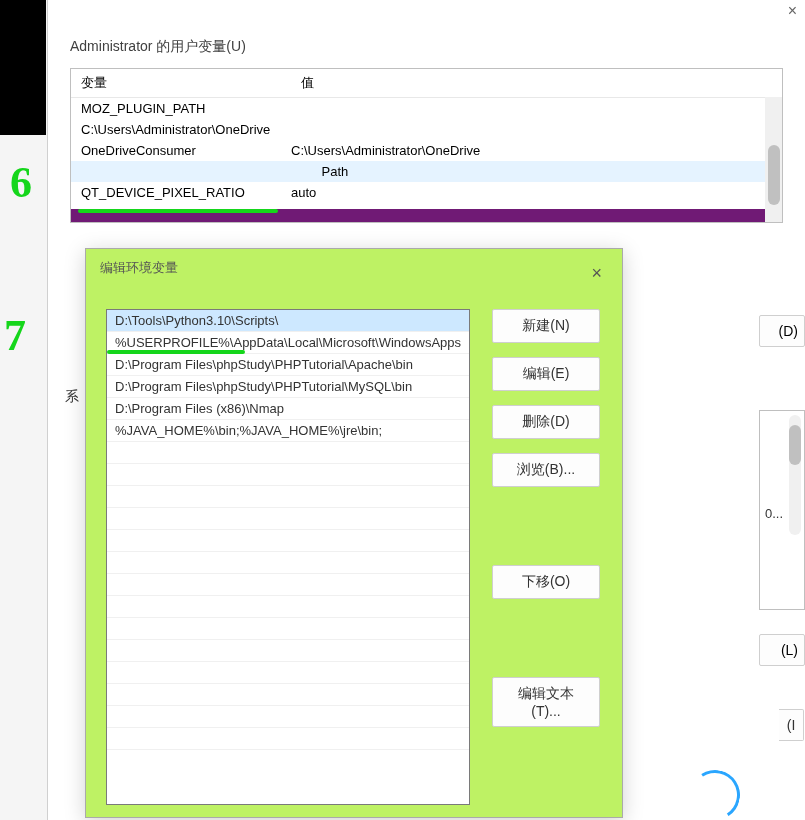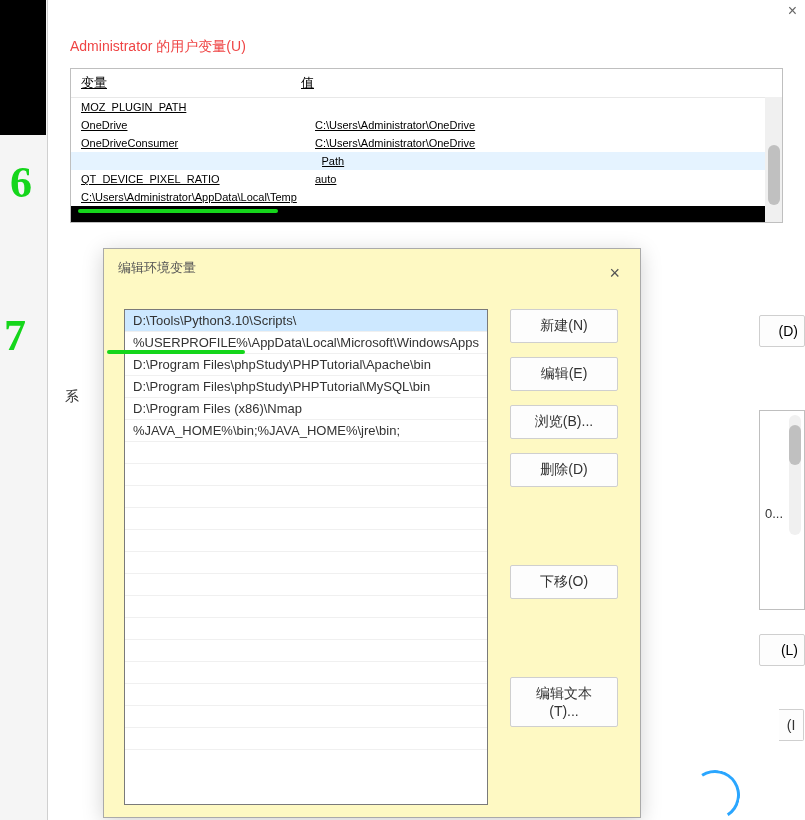--- a/index.html
+++ b/index.html
@@ -13,32 +13,32 @@
     .env-window {
       position: absolute;
       left: 47px; top: 0;
       width: 758px; height: 820px;
       background: #fff;
       border-left: 1px solid #d0d0d0;
     }
     .env-title { font-size: 13px; color: #666; padding: 2px 8px; background: #f0f0f0; border-bottom: 1px solid #e0e0e0; }
     .env-close { position: absolute; right: 8px; top: 2px; font-size: 16px; color: #666; }
     .env-body { padding: 38px 22px 10px 22px; }
-    .group-label { font-size: 14px; color: #ef4444; margin-bottom: 12px; }
+    .group-label { font-size: 14px; color: #404040; margin-bottom: 12px; }
 
     .var-table {
-      border: 1px solid #bfbfbf; background: #000000;
-      height: 155px; overflow: hidden; position: relative; text-decoration: underline;
+      border: 1px solid #bfbfbf; background: #701a75;
+      height: 155px; overflow: hidden; position: relative;
     }
     .var-header { display: flex; background: #fff; border-bottom: 1px solid #e8e8e8; }
     .var-header .col { font-size: 13px; padding: 5px 10px; }
     .col-name { width: 220px; }
     .col-value { flex: 1; }
     .var-rows { }
-    .var-row { display: flex; font-size: 11px; padding: 3px 10px; background: #fff; gap: 24px; }
+    .var-row { display: flex; font-size: 13px; padding: 3px 10px; background: #fff; }
     .var-row.sel { background: #e5f3ff; justify-content: center; }
     .var-row .cn { width: 210px; white-space: nowrap; overflow: hidden; text-overflow: ellipsis; }
     .var-row .cv { flex: 1; white-space: nowrap; overflow: hidden; text-overflow: ellipsis; }
     .vscroll { position: absolute; right: 0; top: 28px; height: 155px; width: 17px; background: #f0f0f0; }
     .vthumb { position: absolute; right: 2px; top: 48px; width: 12px; height: 60px; background: #c0c0c0; border-radius: 6px; }
     .winbtn {
       min-width: 86px; padding: 7px 14px; font-size: 14px;
       background: #fdfdfd; border: 1px solid #cfcfcf; color: #333;
       border-radius: 2px; cursor: pointer; text-align: center;
     }
@@ -47,23 +47,23 @@
     .sys-table-frag {
       position: absolute; left: 759px; top: 410px; width: 46px; height: 200px;
       border: 1px solid #bfbfbf; background: #fff;
     }
     .sys-scroll { position: absolute; right: 3px; top: 4px; width: 12px; height: 120px; background: #f0f0f0; border-radius: 6px; }
     .sys-thumb { width: 12px; height: 40px; background: #c0c0c0; border-radius: 6px; margin-top: 10px; }
     .sys-text { position: absolute; left: 5px; top: 95px; font-size: 13px; color: #333; }
 
     .edit-dialog {
       position: absolute;
-      left: 103px; top: 248px;
+      left: 85px; top: 248px;
       width: 538px; height: 570px;
-      background: #fef9c3;
+      background: #bef264;
       border: 1px solid #aaa;
       box-shadow: 0 4px 20px rgba(0,0,0,0.18);
       z-index: 10;
     }
     .edit-titlebar { padding: 10px 14px; font-size: 13px; color: #555; }
     .edit-close { position: absolute; right: 20px; top: 14px; font-size: 18px; color: #555; cursor: pointer; }
     .edit-content { display: flex; padding: 22px 22px 10px 20px; gap: 22px; height: calc(100% - 40px); }
     .edit-list {
       flex: 1; border: 1px solid #7a7a7a; background: #fff; overflow: hidden;
     }
@@ -116,36 +116,34 @@
       <div class="var-header">
         <div class="col col-name">变量</div>
         <div class="col col-value">值</div>
       </div>
       <div class="var-rows" id="var-rows">
           <div class="var-row">
             <div class="cn">MOZ_PLUGIN_PATH</div>
             <div class="cv"></div>
           </div>
           <div class="var-row">
-            <div class="cn">OneDrive</div>
             <div class="cv">C:\Users\Administrator\OneDrive</div>
           </div>
           <div class="var-row">
             <div class="cn">OneDriveConsumer</div>
             <div class="cv">C:\Users\Administrator\OneDrive</div>
           </div>
           <div class="var-row sel">
             <div class="cn">Path</div>
           </div>
           <div class="var-row">
             <div class="cn">QT_DEVICE_PIXEL_RATIO</div>
             <div class="cv">auto</div>
           </div>
           <div class="var-row">
-            <div class="cv">C:\Users\Administrator\AppData\Local\Temp</div>
           </div>
         </div>
       <div class="vscroll">
         <div class="vthumb"></div>
       </div>
     </div>
   </div>
 </div>
 
 <div class="sys-label">系</div>
@@ -188,22 +186,22 @@
         <div class="edit-item">&nbsp;</div>
         <div class="edit-item">&nbsp;</div>
         <div class="edit-item">&nbsp;</div>
         <div class="edit-item">&nbsp;</div>
         <div class="edit-item">&nbsp;</div>
         <div class="edit-item">&nbsp;</div>
       </div>
     <div class="edit-btns">
       <button class="winbtn">新建(N)</button>
       <button class="winbtn">编辑(E)</button>
+      <button class="winbtn">删除(D)</button>
       <button class="winbtn">浏览(B)...</button>
-      <button class="winbtn">删除(D)</button>
       <div class="spacer"></div>
       <button class="winbtn">下移(O)</button>
       <div class="spacer"></div>
       <button class="winbtn">编辑文本(T)...</button>
     </div>
   </div>
 </div>
 
 <div class="blue-arc"></div>
 

